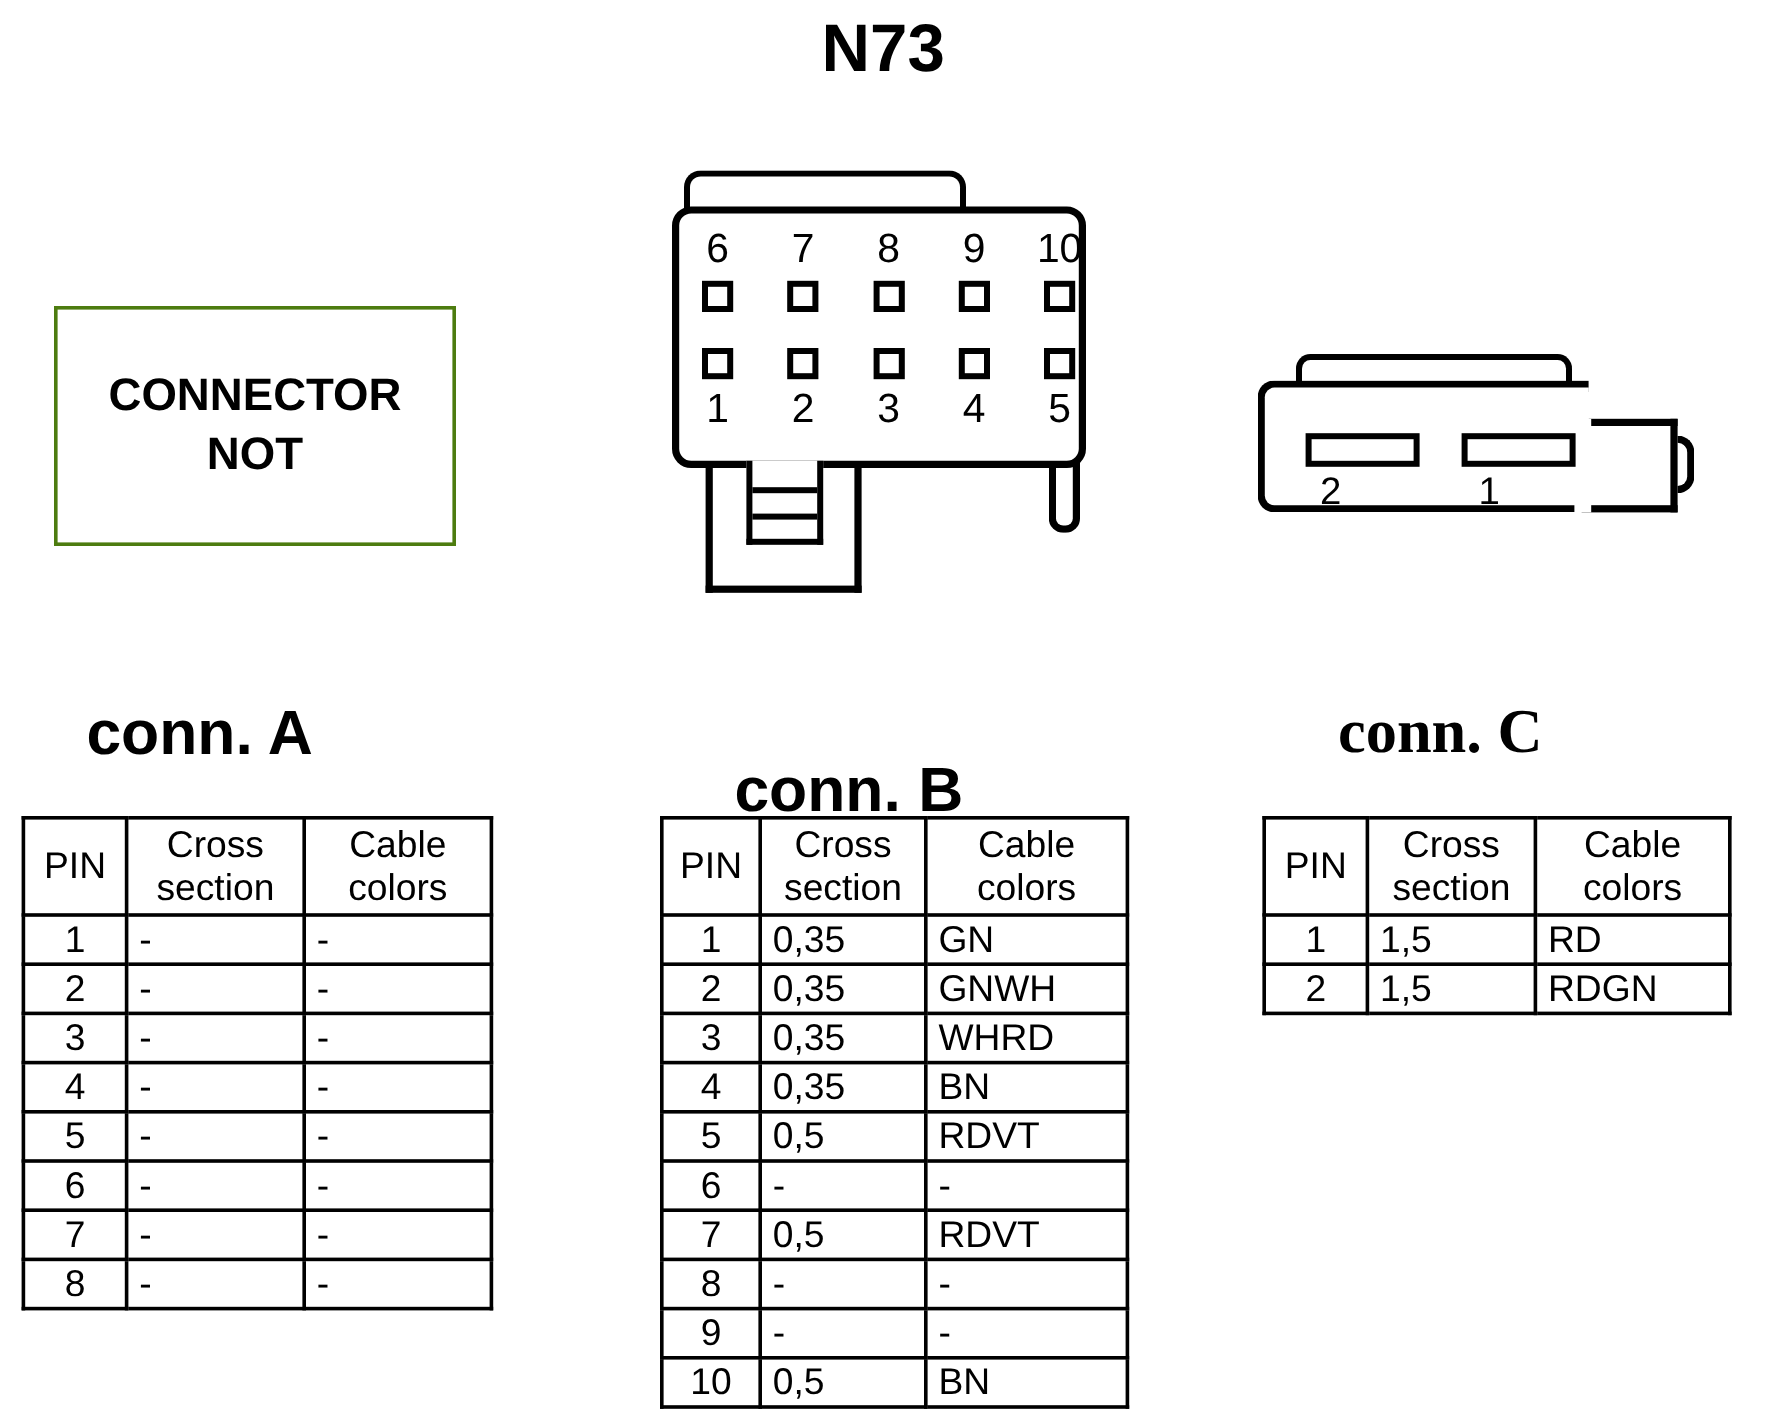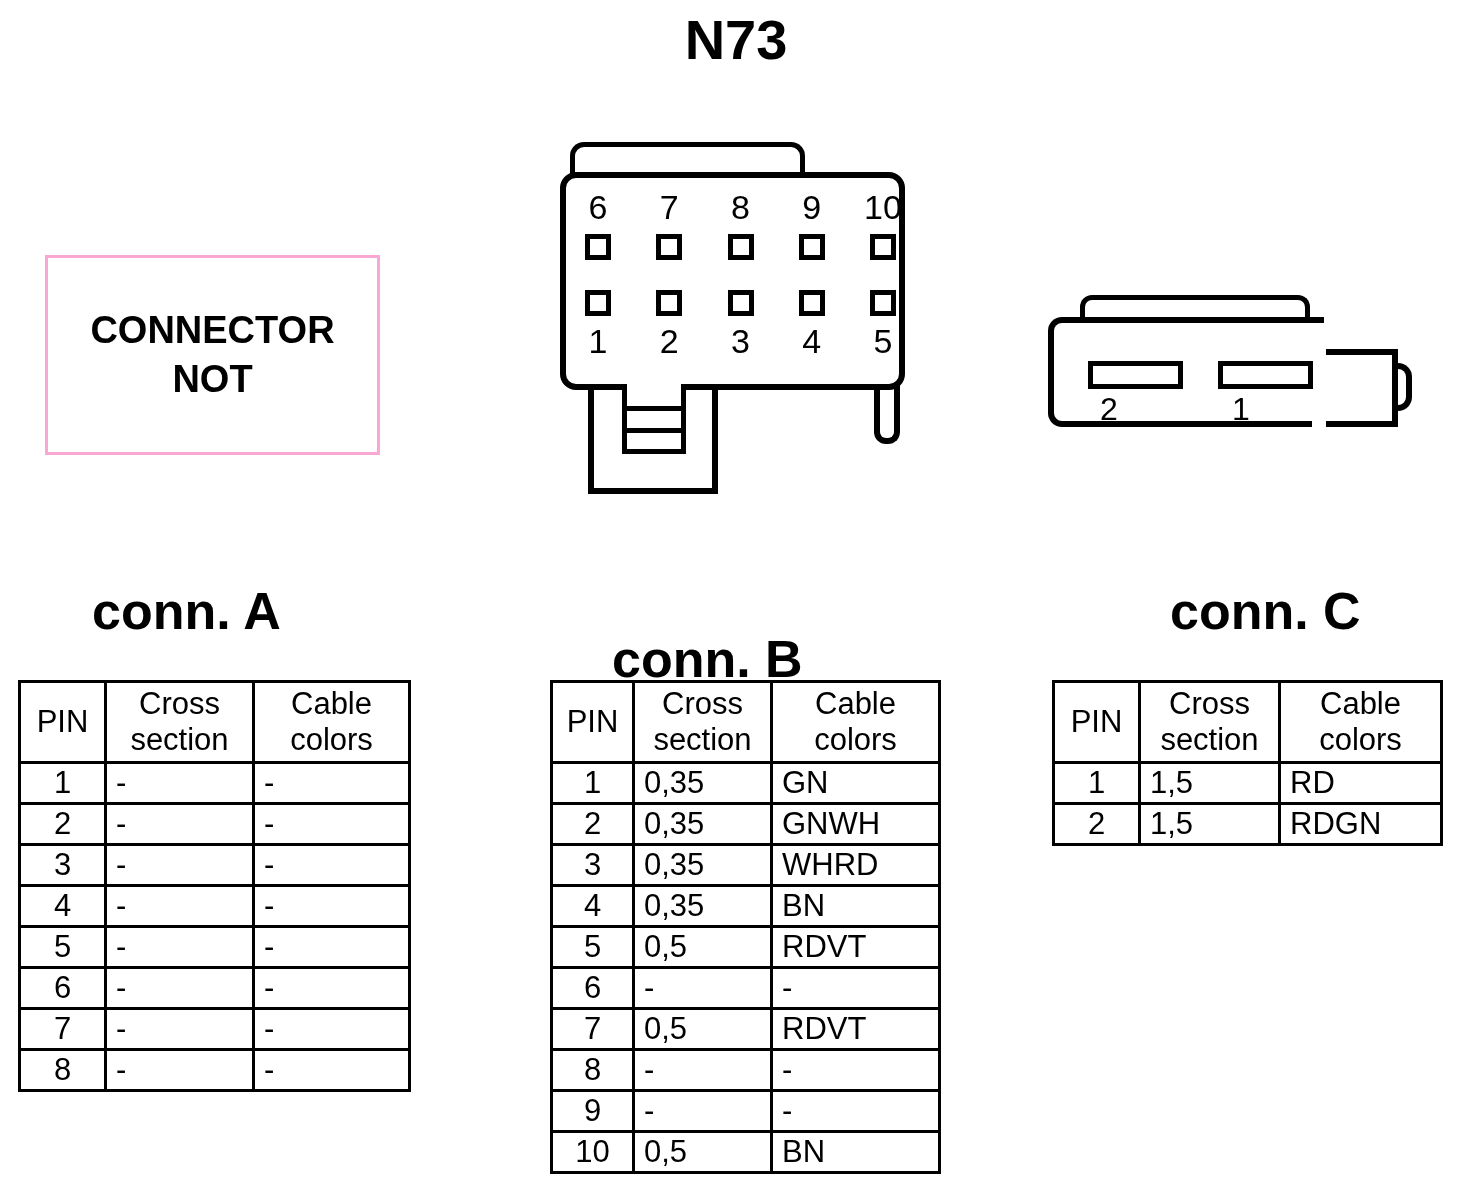--- a/index.html
+++ b/index.html
@@ -18,21 +18,21 @@
     text-align:center;
     font-size:56px;
     font-weight:bold;
     letter-spacing:0px;
     line-height:64px;
   }
 
   
   #not-available-box{
     left:45px;top:255px;width:335px;height:200px;
-    border:3px solid #f9a8d4;
+    border:3px solid #4d7c0f;
     box-sizing:border-box;
     display:flex;flex-direction:column;
     align-items:center;justify-content:center;
     background:#fff;
   }
   #not-available-box div{
     font-size:38px;font-weight:bold;line-height:49px;
     text-align:center;white-space:nowrap;
   }
 
@@ -223,23 +223,23 @@
   <div class="abs" id="cc-body-right"></div>
   <div class="abs" id="cc-body"></div>
   <div class="abs" id="cc-body-joiner"></div>
 
   <div class="abs cc-slot" style="left:48px;top:66px;width:95px;z-index:6;"></div>
   <div class="abs cc-slot" style="left:178px;top:66px;width:95px;z-index:6;"></div>
   <div class="abs cc-num" style="left:60px;top:98px;z-index:6;">2</div>
   <div class="abs cc-num" style="left:192px;top:98px;z-index:6;">1</div>
 </div>
 
-<div class="abs conn-heading" style="left:72px;top:583px;margin-left:20px;">conn. A</div>
+<div class="abs conn-heading" style="left:72px;top:583px;">conn. A</div>
 <div class="abs conn-heading" style="left:612px;top:583px;margin-top:48px;">conn. B</div>
-<div class="abs conn-heading" style="left:1170px;top:583px;">conn. C</div>
+<div class="abs conn-heading" style="left:1115px;top:583px;font-family:Liberation Serif, serif;">conn. C</div>
 
 <div class="tbl-wrap" id="tableA-wrap">
   <table class="pintable" id="tableA">
     <colgroup>
         <col class="c1">
         <col class="c2">
         <col class="c3">
       </colgroup>
     <thead>
       <tr>

